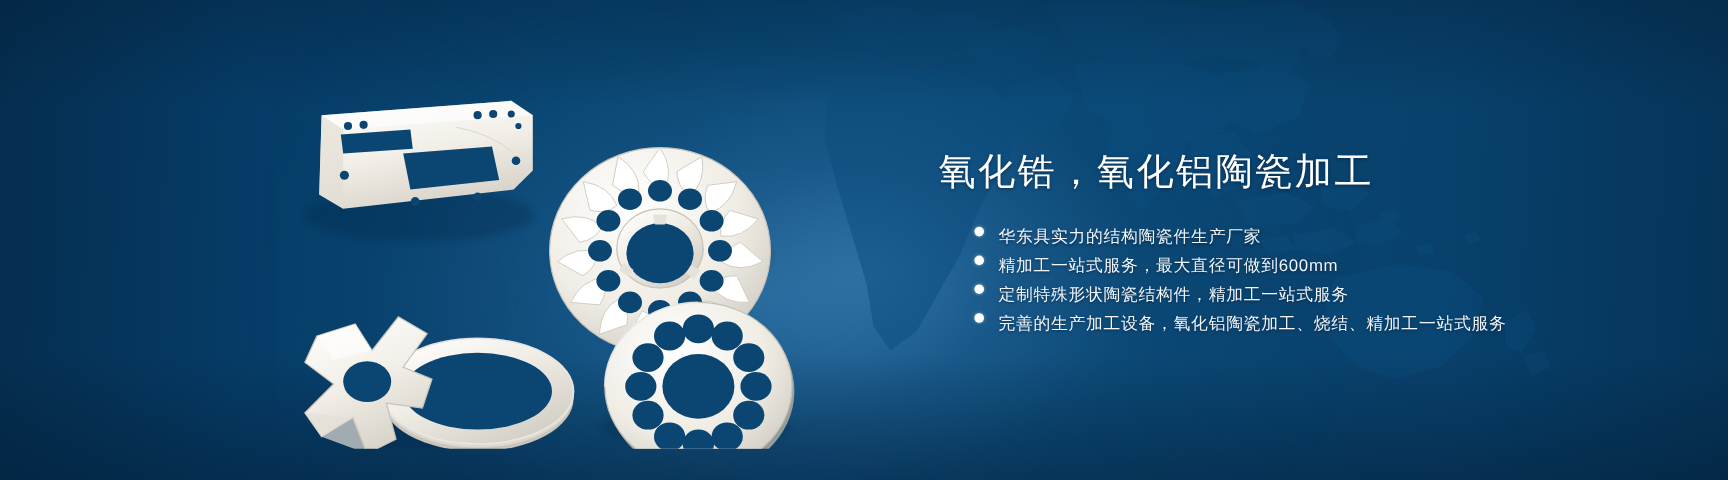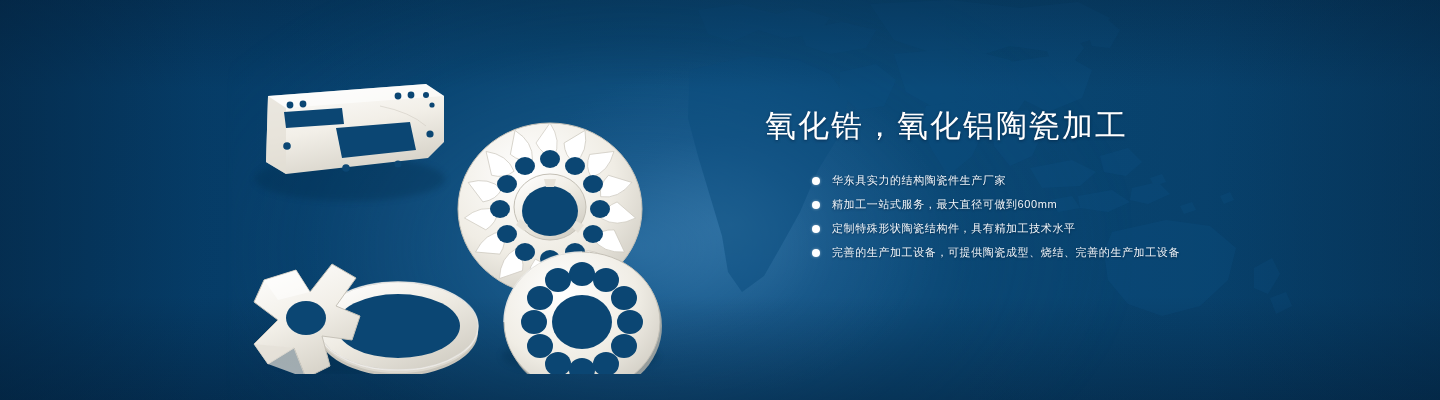--- a/index.html
+++ b/index.html
@@ -65,32 +65,32 @@
 
   
   .copy { position: absolute; left: 765px; top: 106px; width: 620px; }
 
   .headline {
     color: #ffffff;
     font-size: 31px;
     line-height: 40px;
     letter-spacing: 2px;
     font-weight: 500;
-    margin: 0;
+    margin: 17px;
     text-shadow: 0 1px 3px rgba(0,20,45,0.55);
     white-space: nowrap;
   }
 
   .bullets { list-style: none; margin: 26px 0 0 0; padding: 0; }
   .bullet {
     display: flex;
-    align-items: center;
+    align-items: flex-start;
     margin-bottom: 7px;
     color: #f2f6fa;
-    font-size: 11px;
+    font-size: 14px;
     line-height: 17px;
     letter-spacing: 0.6px;
     text-shadow: 0 1px 2px rgba(0,18,40,0.5);
     white-space: nowrap;
     padding-left: 47px;
   }
   .dot {
     flex: none;
     width: 8px; height: 8px;
     border-radius: 50%;
@@ -310,22 +310,22 @@
       <li class="bullet">
         <span class="dot"></span>
         <span>华东具实力的结构陶瓷件生产厂家</span>
       </li>
       <li class="bullet">
         <span class="dot"></span>
         <span>精加工一站式服务，最大直径可做到600mm</span>
       </li>
       <li class="bullet">
         <span class="dot"></span>
-        <span>定制特殊形状陶瓷结构件，具有精加工技术水平</span>
+        <span>定制特殊形状陶瓷结构件，精加工一站式服务</span>
       </li>
       <li class="bullet">
         <span class="dot"></span>
-        <span>完善的生产加工设备，可提供陶瓷成型、烧结、完善的生产加工设备</span>
+        <span>完善的生产加工设备，氧化铝陶瓷加工、烧结、精加工一站式服务</span>
       </li>
     </ul>
   </div>
 
 </div>
 
 </body></html>

